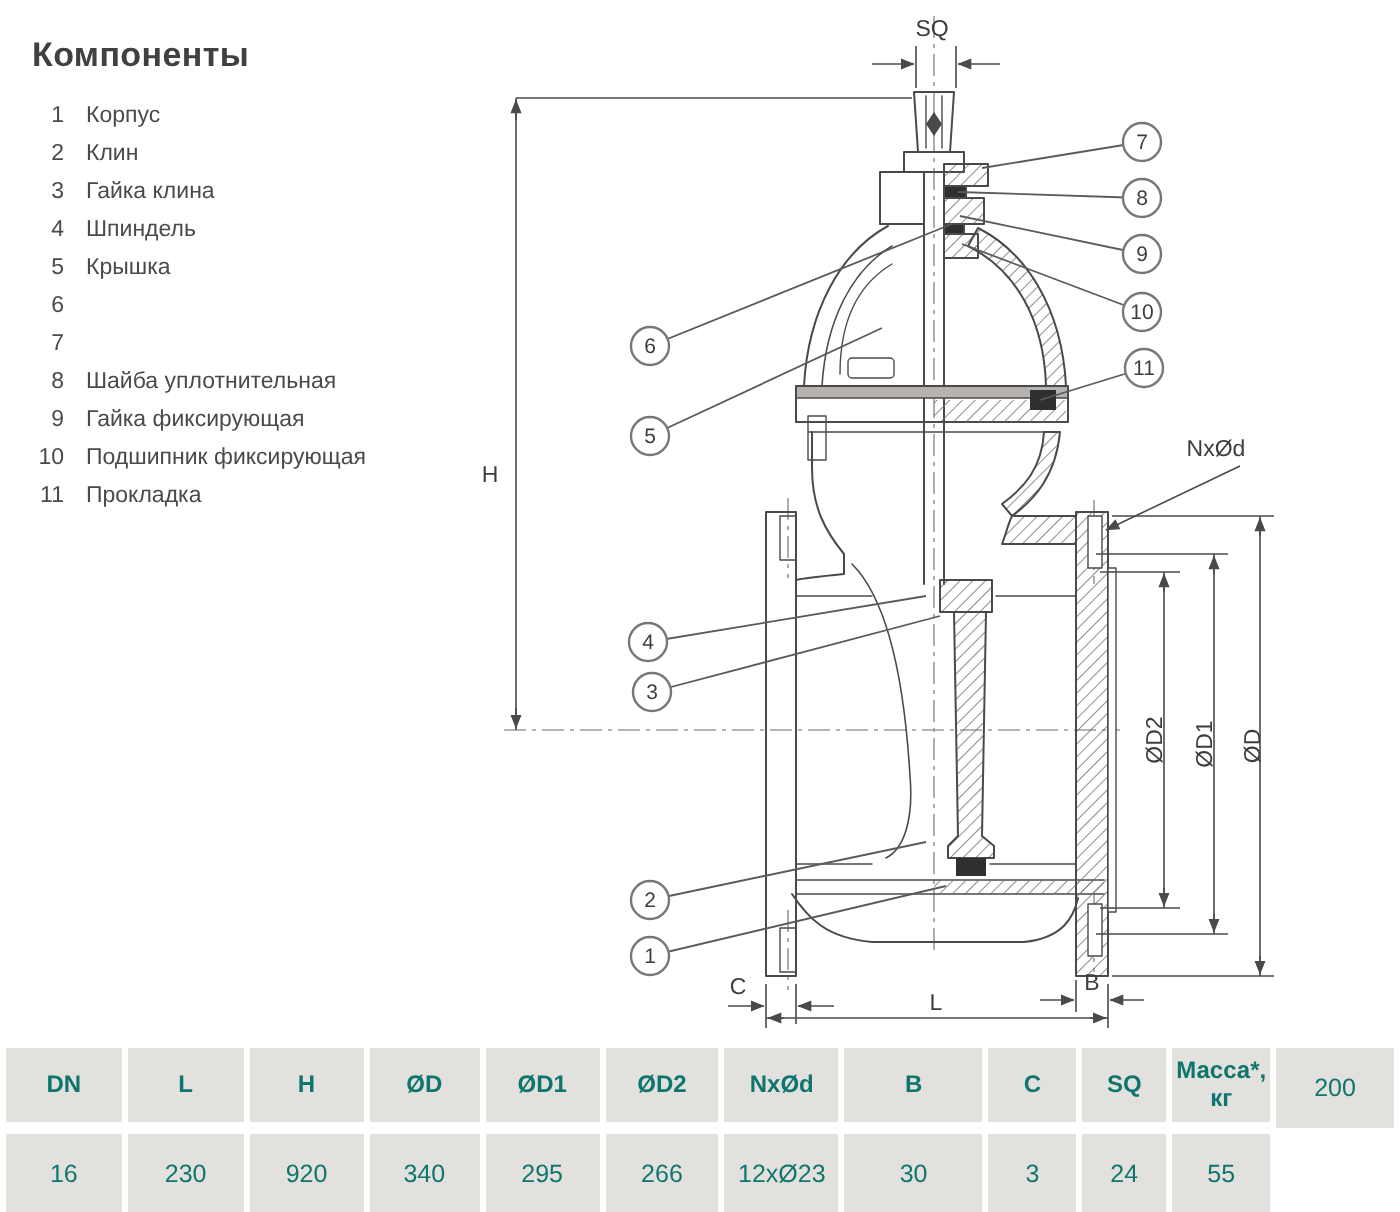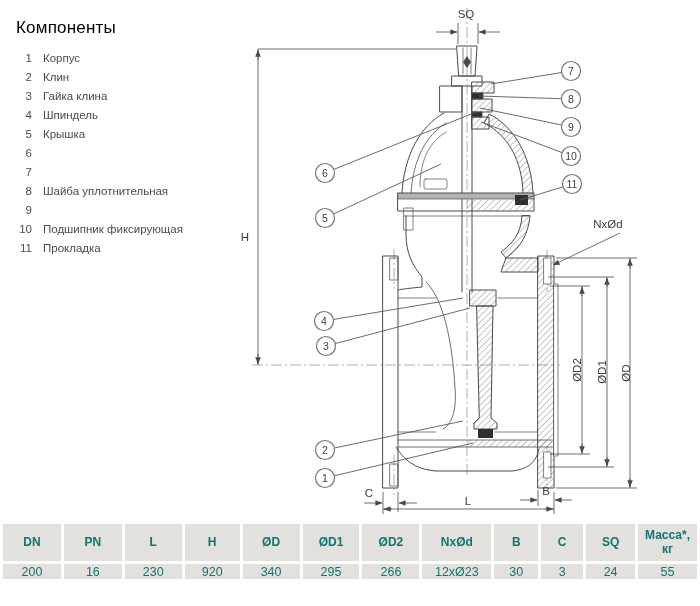--- a/index.html
+++ b/index.html
@@ -5,38 +5,38 @@
   :root{
     --c-line:#4a4a4a; --c-text:#3b3b3b; --c-cell:#e3e1de; --c-center:#9a9a9a;
   }
   *{box-sizing:border-box;margin:0;padding:0}
   html,body{width:700px;height:606px;background:#fff;overflow:hidden;
     font-family:"Liberation Sans","DejaVu Sans",sans-serif;color:var(--c-text)}
   #stage{position:relative;width:700px;height:606px;background:#fff}
 
   
   #components{position:absolute;left:16px;top:18px;width:220px}
-  #components h2{font-size:17px;font-weight:normal;color:#000000;margin-bottom:11px;letter-spacing:.2px}
+  #components h2{font-size:17px;font-weight:bold;color:#404040;margin-bottom:11px;letter-spacing:.2px}
   .comp-row{display:flex;line-height:19px;font-size:11.5px}
   .comp-num{width:16px;text-align:right;flex:0 0 16px;color:#4a4a4a}
   .comp-lbl{margin-left:11px;color:#4a4a4a;white-space:nowrap}
 
   
   #drawing{position:absolute;left:0;top:0}
   svg text{font-family:"Liberation Sans","DejaVu Sans",sans-serif;fill:#3d3d3d}
   .dimtxt{font-size:11.5px}
   .callout-txt{font-size:10.5px}
 
   
   #dim-table{position:absolute;left:3px;right:3px;top:524px;display:grid;
     grid-template-columns:var(--cols,repeat(12,1fr));column-gap:3px;row-gap:3px}
   .th,.td{background:var(--c-cell);display:flex;align-items:center;justify-content:center;
     text-align:center;color:#0f766e}
   .th{font-weight:bold;font-size:12px;height:37px;line-height:1.15;padding:0 2px}
-  .td{font-size:12.5px;height:15px}
+  .td{font-size:12.5px;height:40px}
 </style>
 </head>
 <body>
 
 <div id="stage">
 
   <div id="components">
     <h2>Компоненты</h2>
     <div>
         <div class="comp-row">
@@ -64,20 +64,21 @@
         </div>
         <div class="comp-row">
           <span class="comp-num">7</span>
         </div>
         <div class="comp-row">
           <span class="comp-num">8</span>
           <span class="comp-lbl">Шайба уплотнительная</span>
         </div>
         <div class="comp-row">
           <span class="comp-num">9</span>
+          <span class="comp-lbl">Гайка фиксирующая</span>
         </div>
         <div class="comp-row">
           <span class="comp-num">10</span>
           <span class="comp-lbl">Подшипник фиксирующая</span>
         </div>
         <div class="comp-row">
           <span class="comp-num">11</span>
           <span class="comp-lbl">Прокладка</span>
         </div>
       </div>
@@ -254,21 +255,20 @@
         <circle cx="571" cy="156" r="9.5" fill="#fff" stroke="#777" stroke-width="1.2"></circle>
         <text x="571" y="159.5" text-anchor="middle" class="callout-txt">10</text>
         <line x1="572" y1="184" x2="520" y2="200" stroke="#5a5a5a" stroke-width="0.9"></line>
         <circle cx="572" cy="184" r="9.5" fill="#fff" stroke="#777" stroke-width="1.2"></circle>
         <text x="572" y="187.5" text-anchor="middle" class="callout-txt">11</text>
       </g>
   </svg>
 
   <div id="dim-table" style="--cols: 58fr 58fr 57fr 55fr 57fr 57fr 57fr 69fr 44fr 42fr 49fr 59fr;">
       <div class="th">DN</div>
-      <div class="th">PN</div>
       <div class="th">L</div>
       <div class="th">H</div>
       <div class="th">ØD</div>
       <div class="th">ØD1</div>
       <div class="th">ØD2</div>
       <div class="th">NxØd</div>
       <div class="th">B</div>
       <div class="th">C</div>
       <div class="th">SQ</div>
       <div class="th">Масса*, кг</div>

